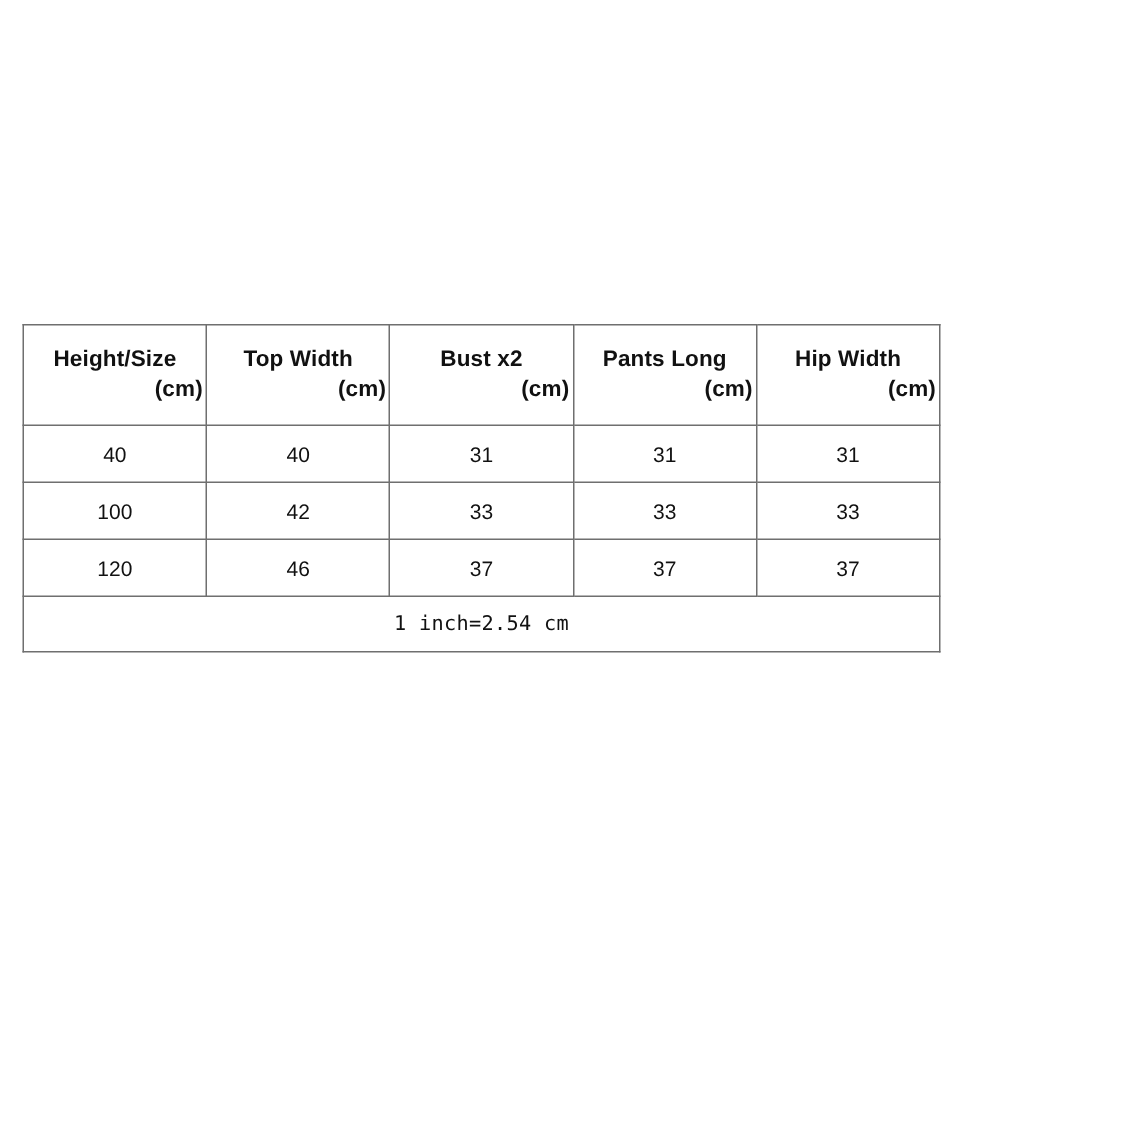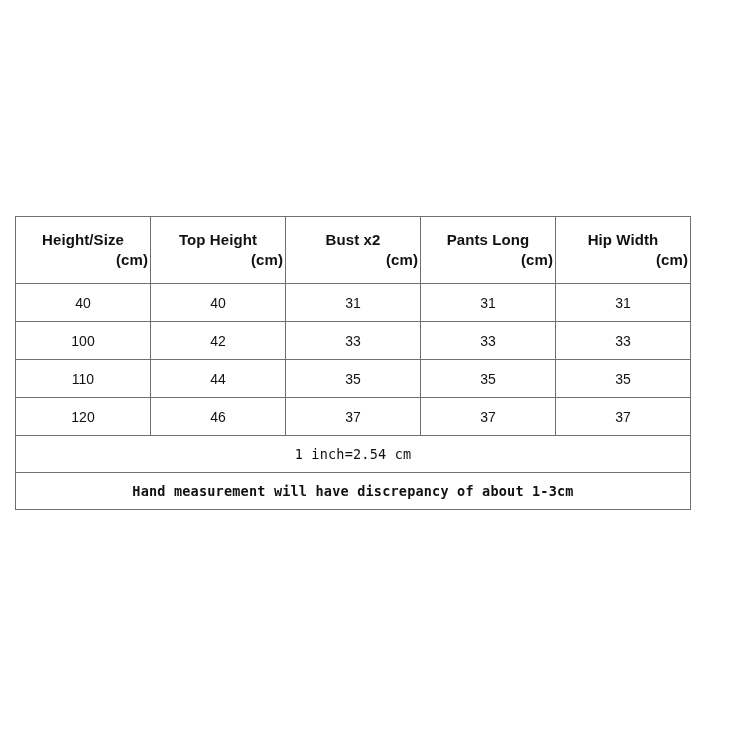--- a/index.html
+++ b/index.html
@@ -19,21 +19,21 @@
     height: 750px;
     background: #ffffff;
   }
   .table-wrap {
     position: absolute;
     left: 15px;
     top: 216px;
     width: 720px;
   }
   table.size-table {
-    width: 676px;
+    width: 612px;
     border-collapse: collapse;
     table-layout: fixed;
   }
   table.size-table td,
   table.size-table th {
     border: 1px solid #6f6f6f;
     text-align: center;
     vertical-align: middle;
     color: #111111;
     background: #ffffff;
@@ -75,21 +75,21 @@
 <div class="page">
   <div class="table-wrap">
     <table class="size-table">
       <thead>
         <tr>
           <th>
             <span>Height/Size</span>
             <span class="unit">(cm)</span>
           </th>
           <th>
-            <span>Top Height</span>
+            <span>Top Width</span>
             <span class="unit">(cm)</span>
           </th>
           <th>
             <span>Bust x2</span>
             <span class="unit">(cm)</span>
           </th>
           <th>
             <span>Pants Long</span>
             <span class="unit">(cm)</span>
           </th>
@@ -108,37 +108,27 @@
           <td>31</td>
         </tr>
         <tr>
           <td>100</td>
           <td>42</td>
           <td>33</td>
           <td>33</td>
           <td>33</td>
         </tr>
         <tr>
-          <td>110</td>
-          <td>44</td>
-          <td>35</td>
-          <td>35</td>
-          <td>35</td>
-        </tr>
-        <tr>
           <td>120</td>
           <td>46</td>
           <td>37</td>
           <td>37</td>
           <td>37</td>
         </tr>
       </tbody>
       <tfoot>
         <tr>
           <td colspan="5">1 inch=2.54 cm</td>
         </tr>
-        <tr>
-          <td colspan="5" class="note-strong">Hand measurement will have discrepancy of about 1-3cm</td>
-        </tr>
       </tfoot>
     </table>
   </div>
 </div>
 
 </body></html>

